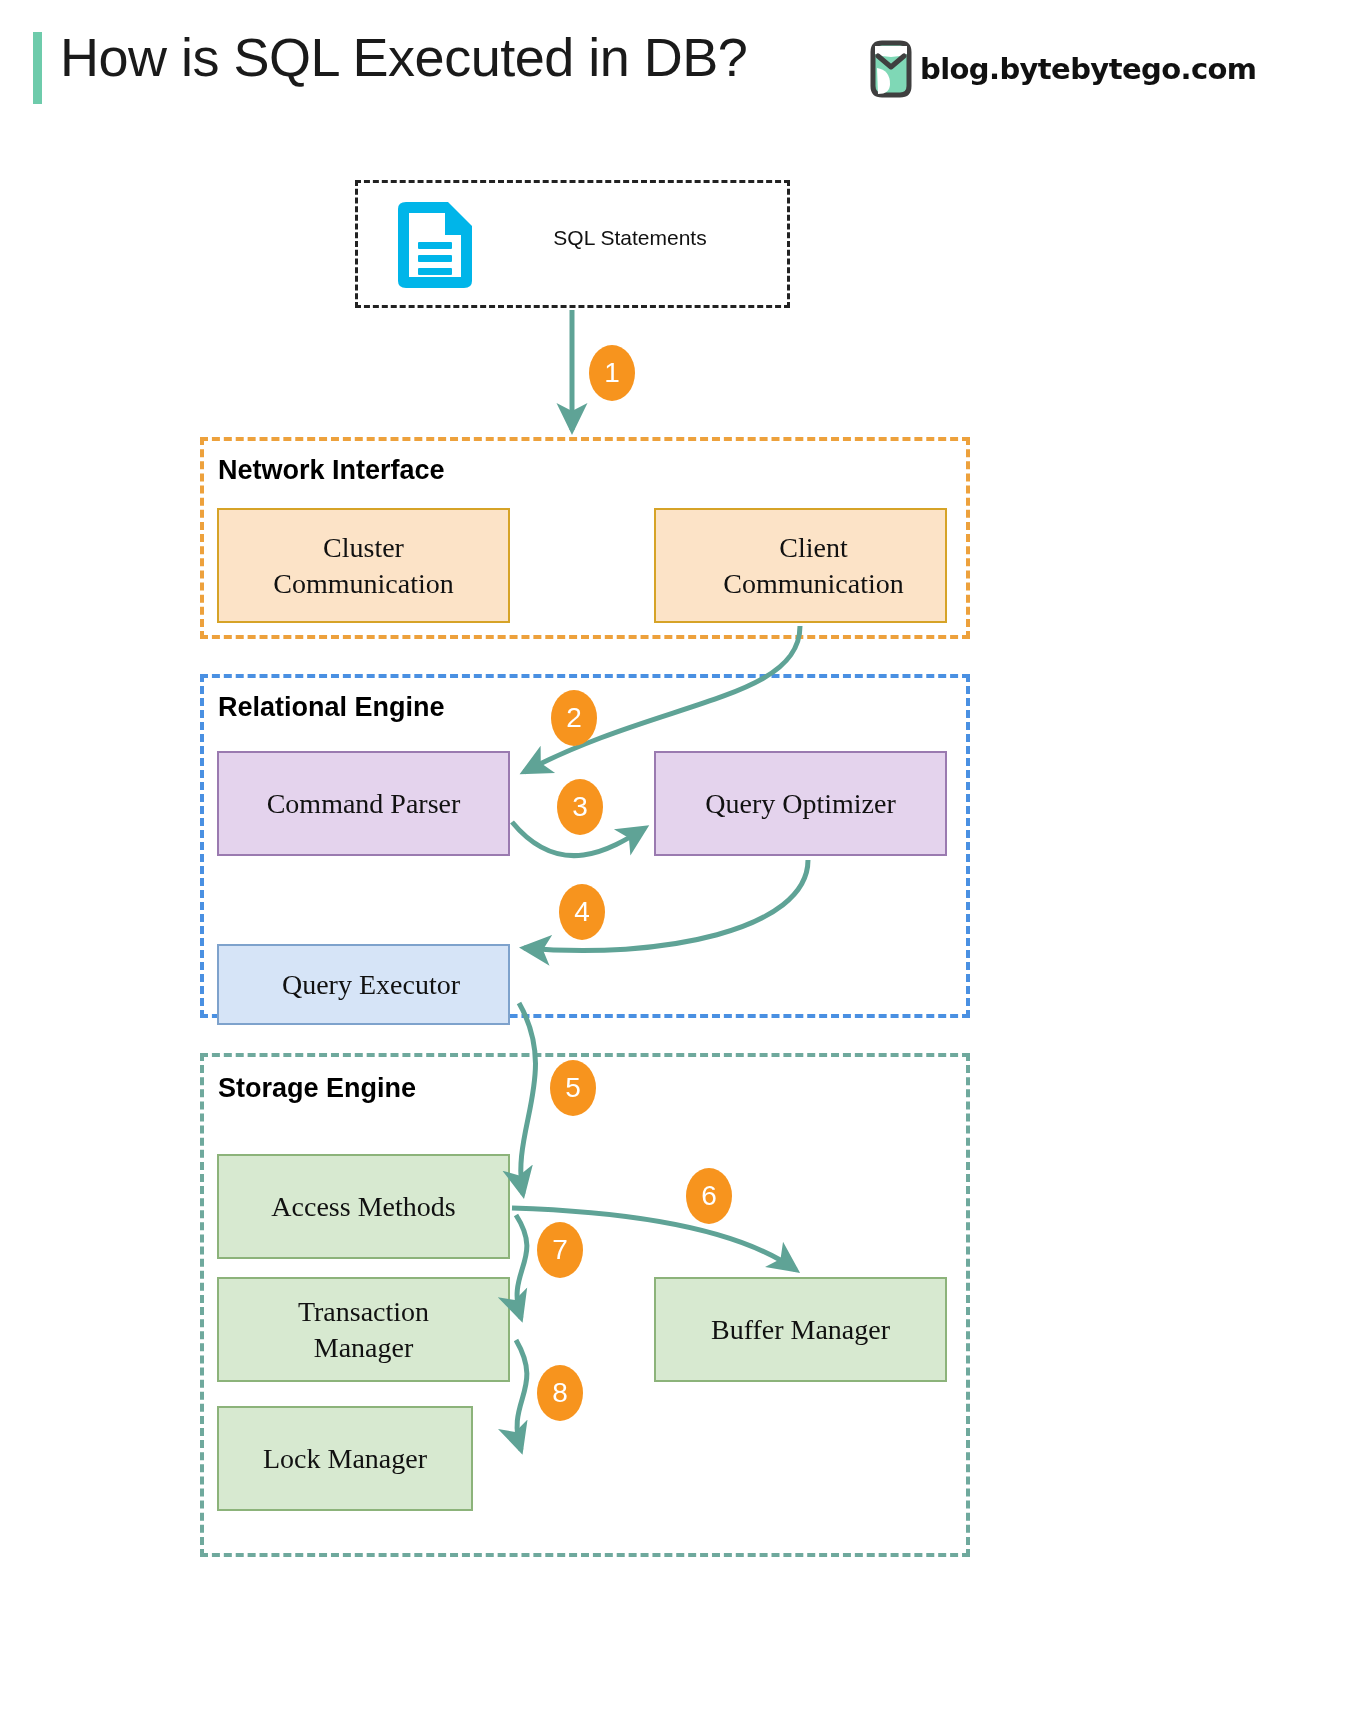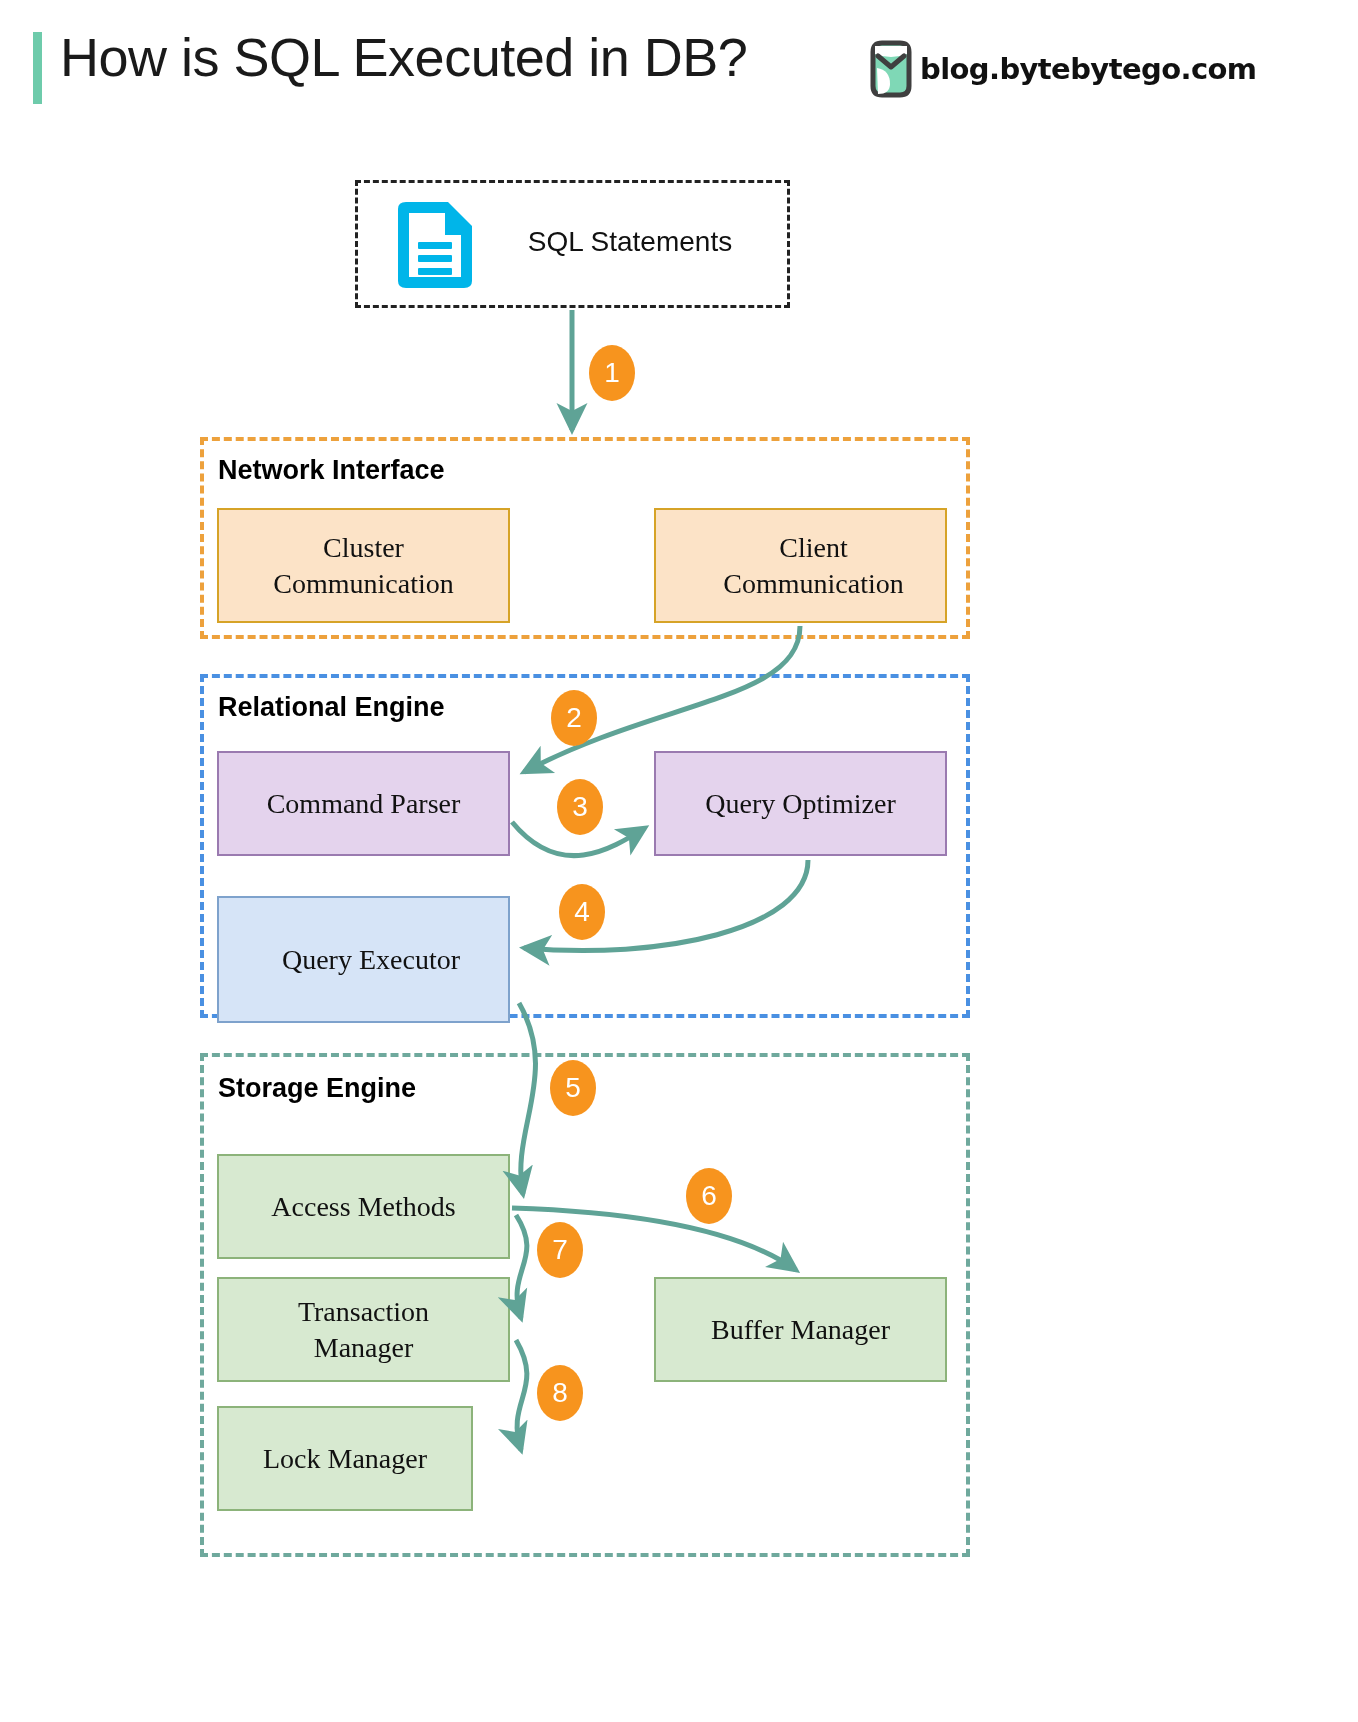--- a/index.html
+++ b/index.html
@@ -109,21 +109,21 @@
     border: 3px dashed #222222;
   }
 
   
   #sql-doc-icon { position: absolute; left: 390px; top: 199px; }
   #sql-label {
     position: absolute;
     left: 495px; top: 226px;
     width: 270px;
     text-align: center;
-    font-size: 28px;
+    font-size: 21px;
     color: #111111;
   }
 
   
   #arrow-layer {
     position: absolute;
     left: 0; top: 0;
     width: 1358px; height: 1722px;
     pointer-events: none;
   }
@@ -185,21 +185,21 @@
     <span>Communication</span>
   </div>
 
   <div class="grp" id="grp-relational" style="left:200px; top:674px; width:770px; height:344px;"></div>
   <div class="grp-label" style="left:218px; top:692px;text-align:right;">Relational Engine</div>
 
   <div class="node node-purple" style="left:217px; top:751px; width:293px; height:105px;">Command Parser</div>
 
   <div class="node node-purple" style="left:654px; top:751px; width:293px; height:105px;">Query Optimizer</div>
 
-  <div class="node node-blue" style="left:217px; top:896px; width:293px; height:127px;padding-left:21px;">Query Executor</div>
+  <div class="node node-blue" style="left:217px; top:944px; width:293px; height:81px;padding-left:21px;">Query Executor</div>
 
   <div class="grp" id="grp-storage" style="left:200px; top:1053px; width:770px; height:504px;"></div>
   <div class="grp-label" style="left:218px; top:1073px;text-align:right;">Storage Engine</div>
 
   <div class="node node-green" style="left:217px; top:1154px; width:293px; height:105px;">Access Methods</div>
 
   <div class="node node-green" style="left:217px; top:1277px; width:293px; height:105px; flex-direction:column;">
     <span>Transaction</span>
     <span>Manager</span>
   </div>

